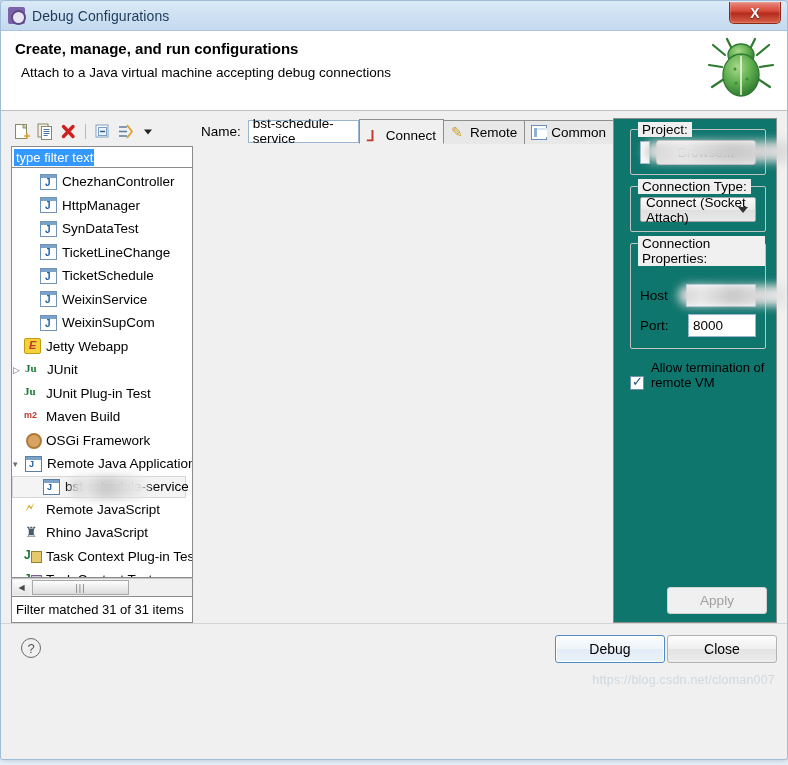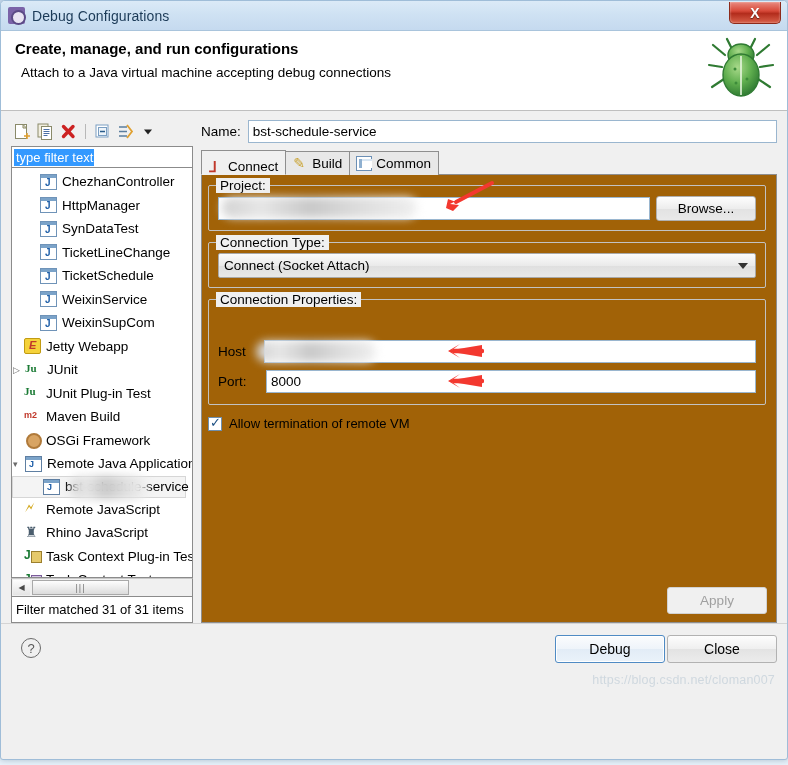--- a/index.html
+++ b/index.html
@@ -232,21 +232,21 @@
     height: 26px;
     display:flex; align-items:center;
     padding-left: 4px;
     font-size: 13px;
     overflow:hidden; white-space:nowrap;
   }
 
   
   .right-panel {
     flex: 1;
-    display: flex; flex-direction: column;
+    display: flex; flex-direction: row;
     padding-left: 2px;
   }
   .name-row {
     display: flex; align-items: center;
     height: 24px;
     margin-bottom: 7px;
   }
   .name-row label { font-size:13.5px; margin-right: 7px; }
   .name-input {
     flex: 1;
@@ -286,22 +286,22 @@
   .tab-ico { width:16px; height:15px; margin-right:4px; position:relative; flex:0 0 auto;}
   .ti-connect::after{ content:"\2143"; position:absolute; left:1px; top:-3px; font-size:15px; color:#c0392b; font-weight:bold;}
   .ti-source::after{ content:"\270E"; position:absolute; left:1px; top:-1px; font-size:14px; color:#c8a02a;}
   .ti-common{ border:1px solid #6b8fb5; background:#fff;}
   .ti-common::after{ content:""; position:absolute; left:2px; top:2px; width:10px; height:9px; border-left:3px solid #8fb0d0; background:linear-gradient(180deg,#d8e6f3 0 2px,#fff 2px);}
 
   .tab-body {
     flex: 1;
     border: 1px solid #8e8e8e;
     margin-top: -1px;
-    background: #a16207;
-    padding: 10px 10px 0 6px;
+    background: #0f766e;
+    padding: 10px 10px 0 16px;
     position: relative;
   }
 
   
   .group {
     border: 1px solid #c2c2c2;
     border-radius: 2px;
     margin-bottom: 11px;
     padding: 10px 9px 9px 9px;
     position: relative;
@@ -630,21 +630,21 @@
         <div class="name-input">bst-schedule-service</div>
       </div>
 
       <div class="tabs">
         <div class="tab active">
           <span class="tab-ico ti-connect"></span>
           <span>Connect</span>
         </div>
         <div class="tab">
           <span class="tab-ico ti-source"></span>
-          <span>Build</span>
+          <span>Remote</span>
         </div>
         <div class="tab">
           <span class="tab-ico ti-common"></span>
           <span>Common</span>
         </div>
       </div>
 
       <div class="tab-body">
 
         <div class="group">

